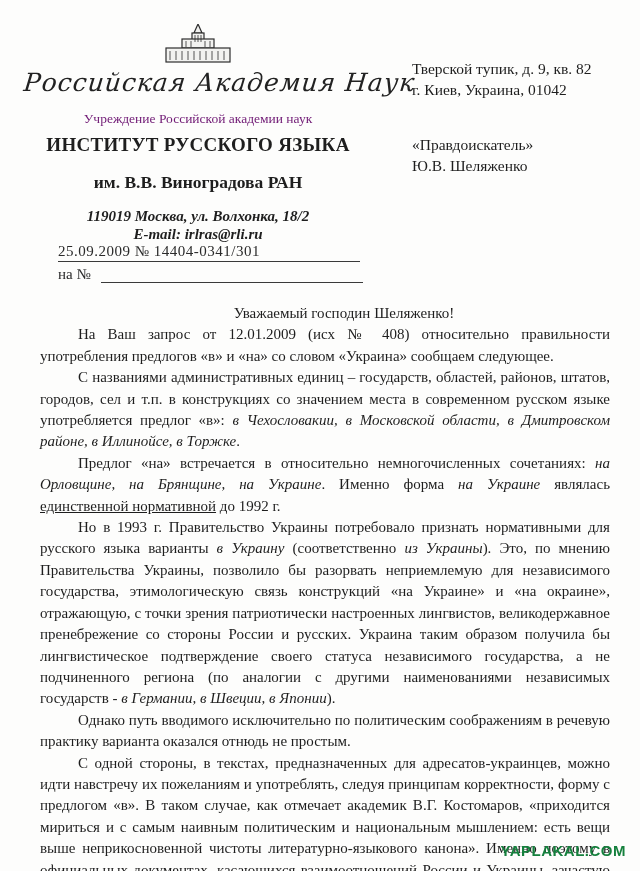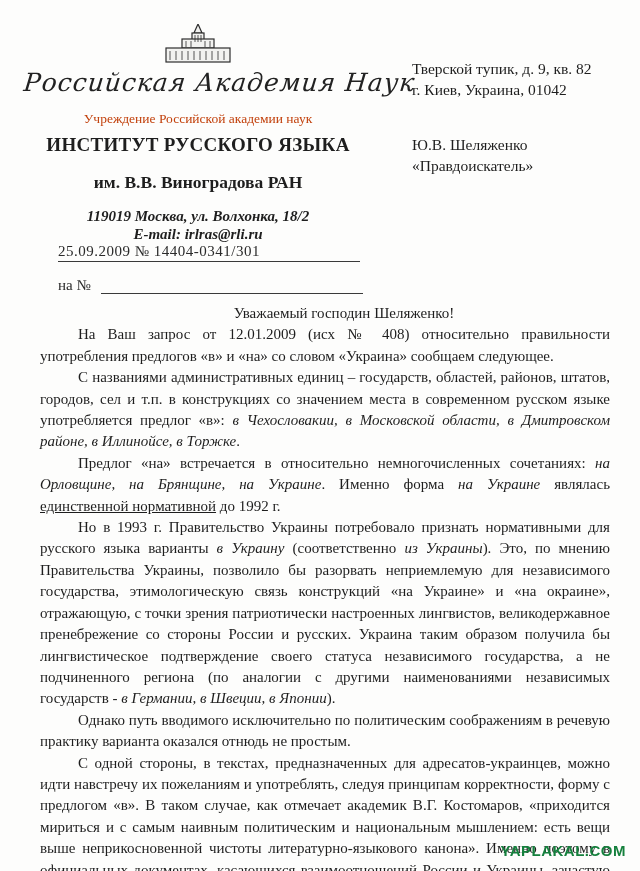--- a/index.html
+++ b/index.html
@@ -21,41 +21,41 @@
   .emblem{display:block;margin:0 auto 2px auto;}
   .org-script{
     font-family:"DejaVu Serif", serif;
     font-style:italic;
     font-size:25px;
     letter-spacing:1px;
     transform:skewX(-6deg);
     white-space:nowrap;
     color:#222;
   }
-  .org-type{font-size:13.5px; margin-top:14px; color:#c2410c;}
+  .org-type{font-size:13.5px; margin-top:14px; color:#701a75;}
   .inst-1{font-size:19px; font-weight:bold; margin-top:7px; letter-spacing:.3px;}
   .inst-2{font-size:17.5px; font-weight:bold; margin-top:16px;}
   .contacts{margin-top:14px; font-style:italic; font-weight:bold; font-size:15px; line-height:18px;}
   
   .recipient{
     position:absolute; left:412px; top:58px;
     font-size:15.5px; line-height:21px;
   }
   .recipient .to-block{margin-top:34px;}
   
   .reference{
     position:absolute; left:58px; top:243px;
     font-size:15px; color:#2a2a2a;
   }
   .ref-line1{
     display:inline-block; min-width:302px;
     border-bottom:1.3px solid #3a3a3a;
     padding-bottom:1px; letter-spacing:.5px;
   }
-  .ref-line2{margin-top:15px; display:flex; align-items:flex-end;justify-content:center;}
+  .ref-line2{margin-top:4px; display:flex; align-items:flex-end;justify-content:center;}
   .ref-blank{
     display:inline-block; width:262px; margin-left:10px;
     border-bottom:1.3px solid #3a3a3a; height:16px;
   }
   
   .body-text{
     position:absolute; left:40px; top:303px; width:570px;
     font-size:15px; line-height:21.4px; text-align:justify;
   }
   .salutation{text-align:center; text-indent:0; margin:0 0 0 0;}
@@ -109,22 +109,22 @@
     <div class="contacts">
       <div>119019 Москва, ул. Волхонка, 18/2</div>
       <div>E-mail: irlras@rli.ru</div>
     </div>
   </div>
 
   <div class="recipient">
     <div>Тверской тупик, д. 9, кв. 82</div>
     <div>г. Киев, Украина, 01042</div>
     <div class="to-block">
+      <div>«Правдоискатель»</div>
       <div>Ю.В. Шеляженко</div>
-      <div>«Правдоискатель»</div>
     </div>
   </div>
 
   <div class="reference">
     <span class="ref-line1">25.09.2009  № 14404-0341/301</span>
     <div class="ref-line2">
       <span>на №</span>
       <span class="ref-blank"></span>
     </div>
   </div>

